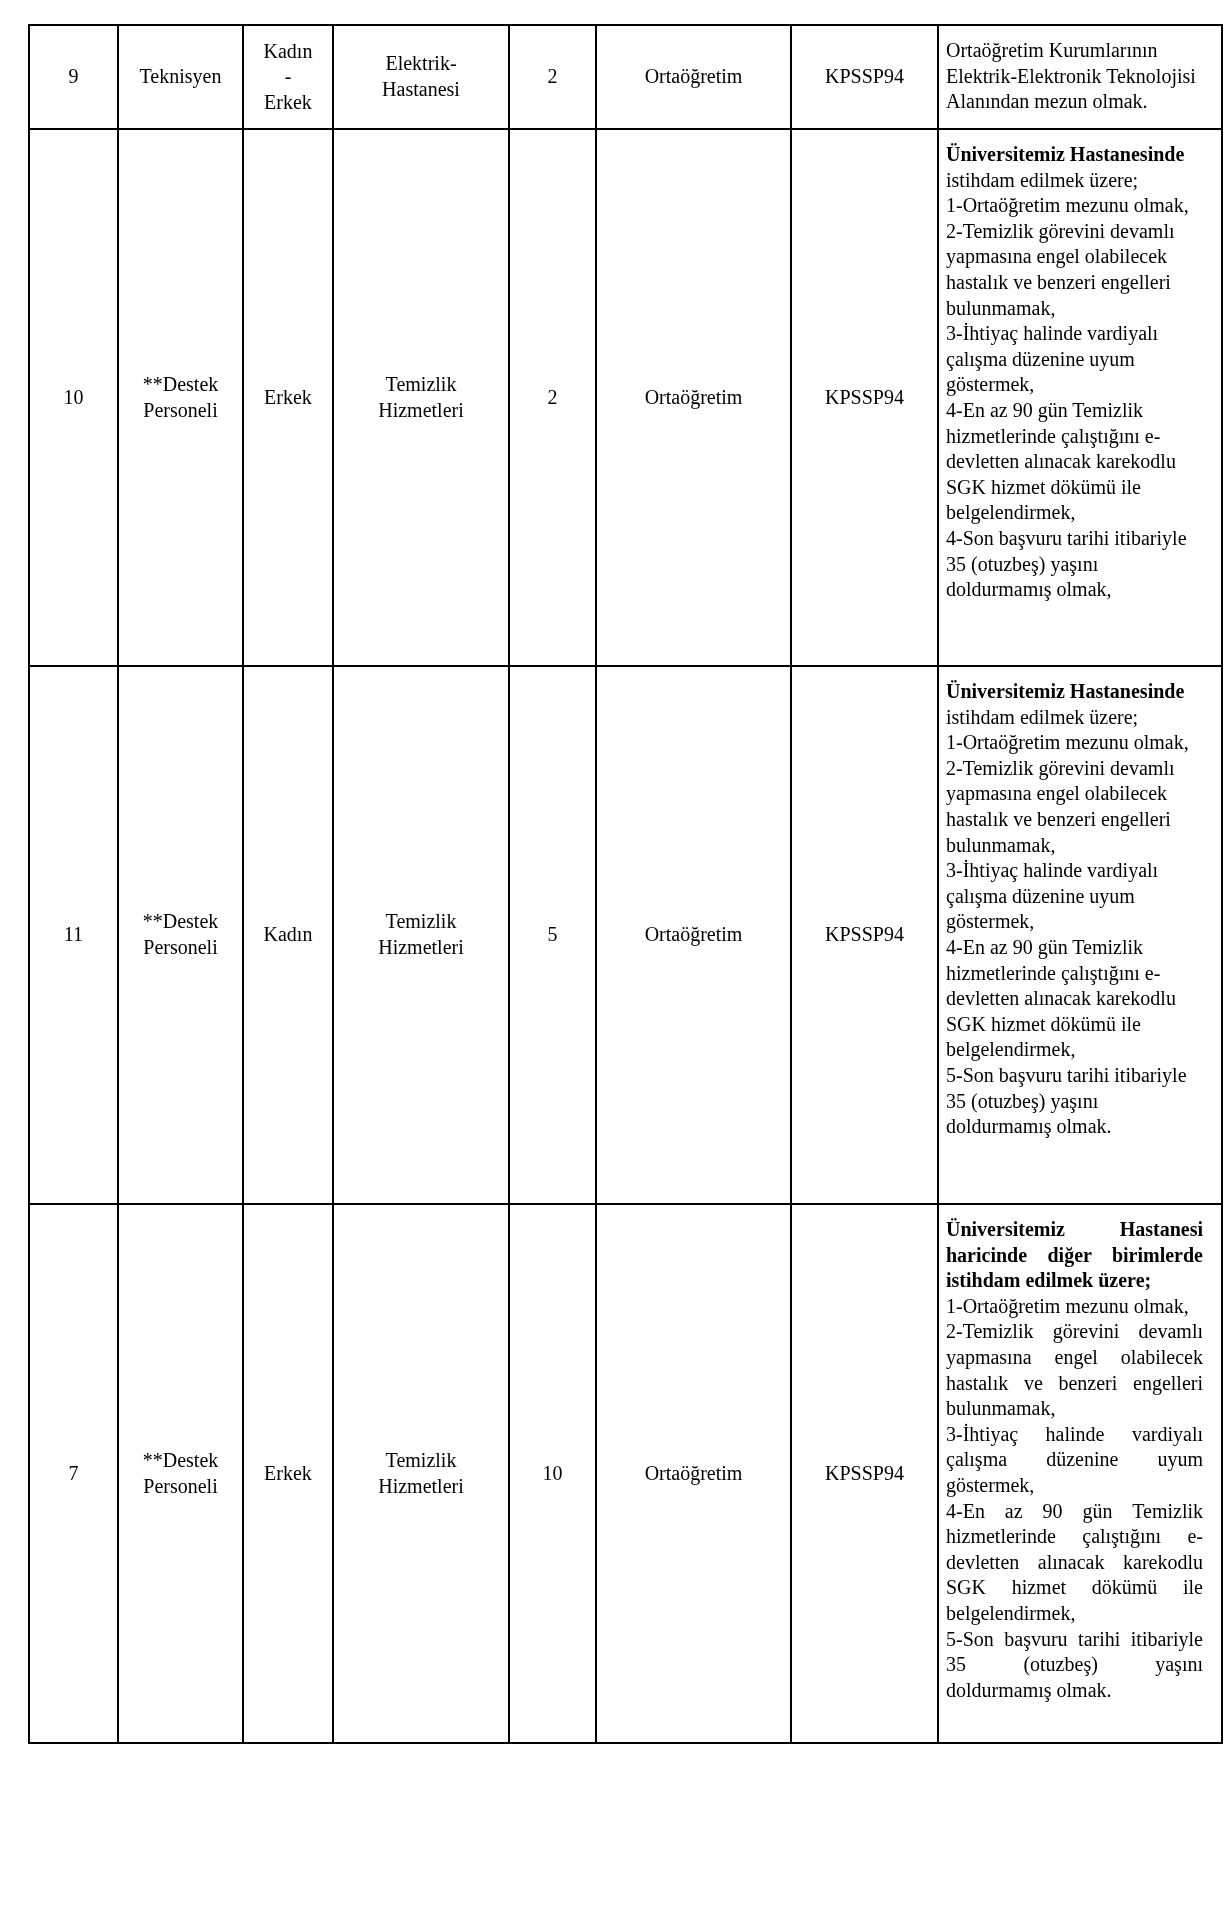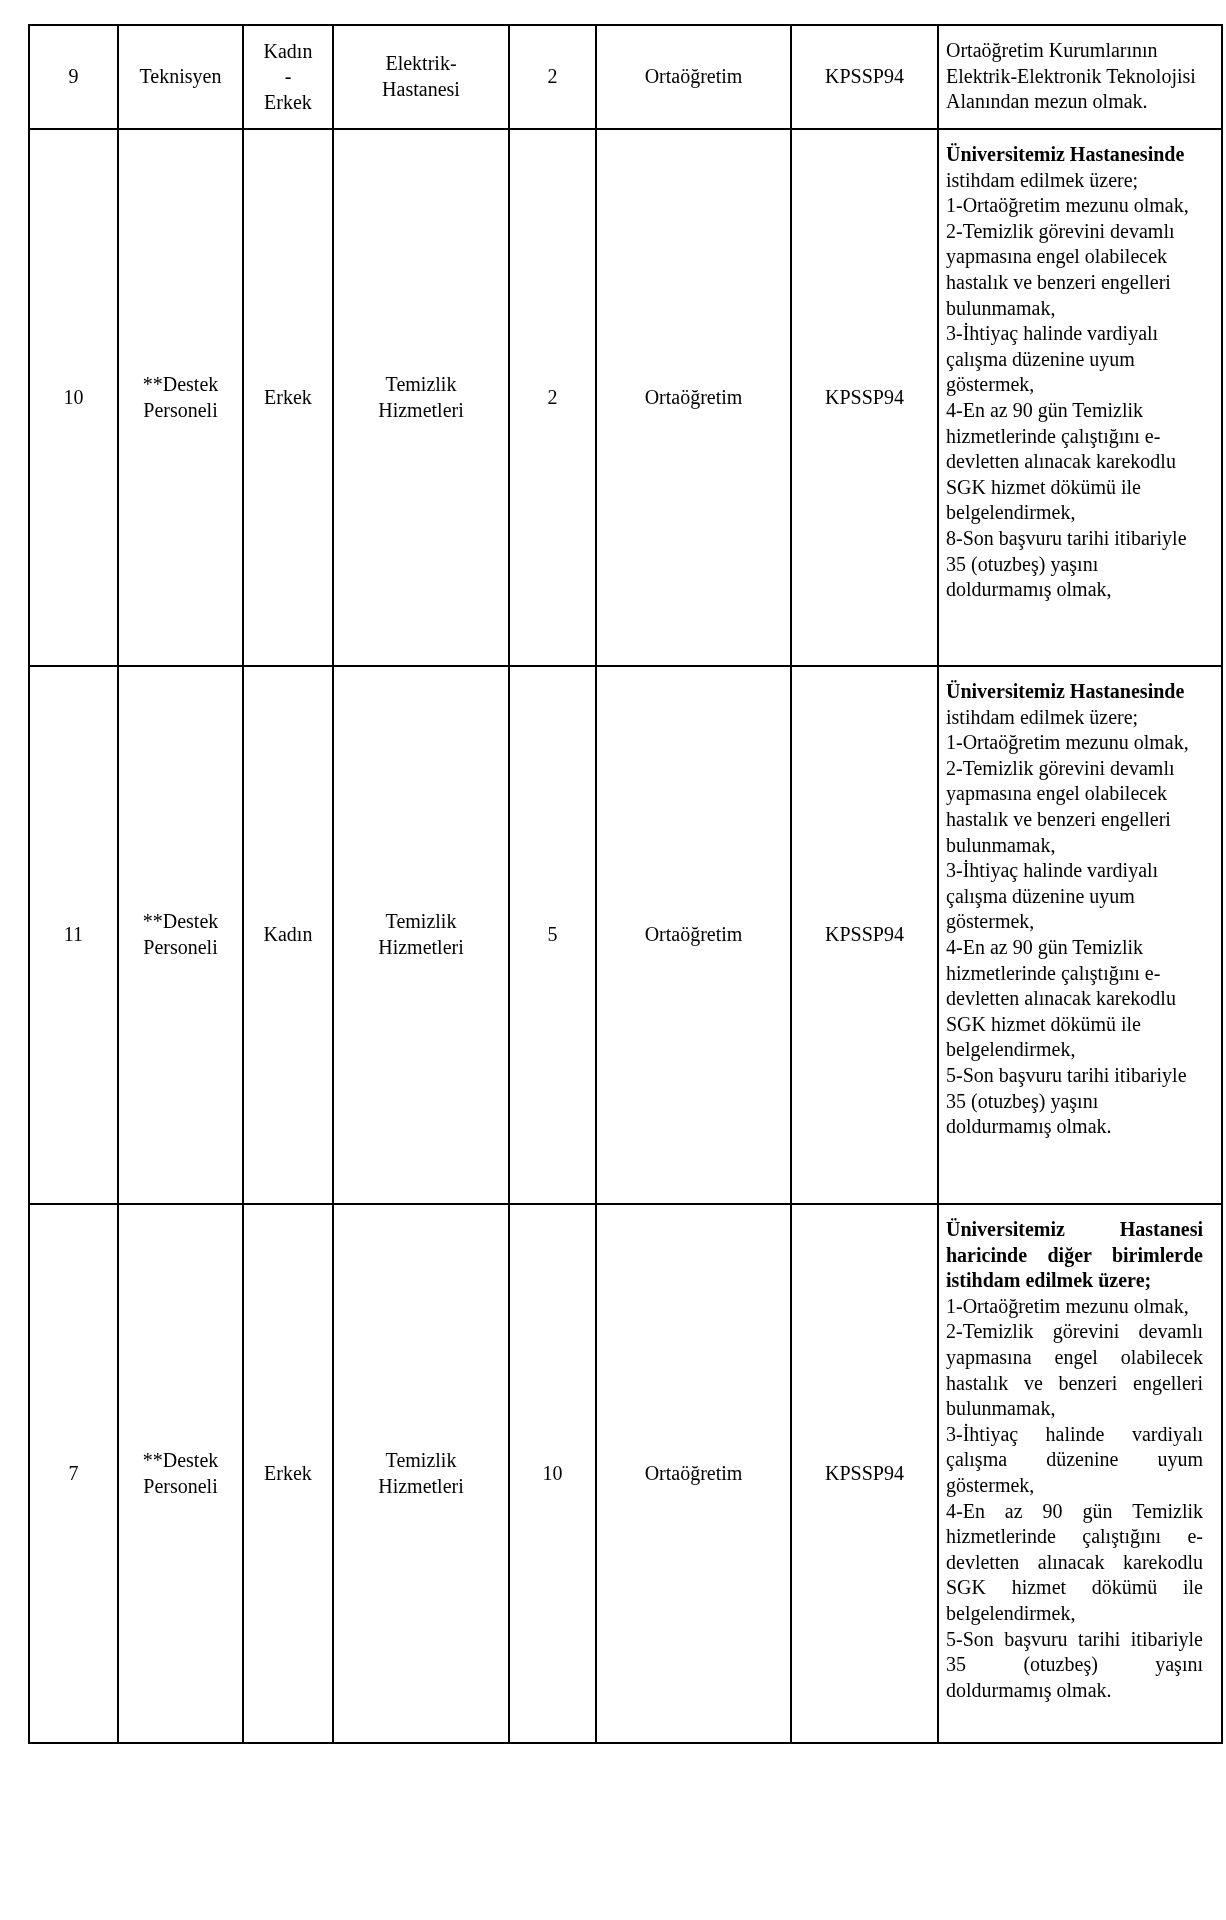--- a/index.html
+++ b/index.html
@@ -84,21 +84,21 @@
         <td><span>Temizlik</span><br><span>Hizmetleri</span></td>
         <td>2</td>
         <td>Ortaöğretim</td>
         <td>KPSSP94</td>
         <td class="req">
           <div><b>Üniversitemiz Hastanesinde</b><span> istihdam edilmek üzere;</span></div>
           <div>1-Ortaöğretim mezunu olmak,</div>
           <div>2-Temizlik görevini devamlı yapmasına engel olabilecek hastalık ve benzeri engelleri bulunmamak,</div>
           <div>3-İhtiyaç halinde vardiyalı çalışma düzenine uyum göstermek,</div>
           <div>4-En az 90 gün Temizlik hizmetlerinde çalıştığını e-devletten alınacak karekodlu SGK hizmet dökümü ile belgelendirmek,</div>
-          <div>8-Son başvuru tarihi itibariyle 35 (otuzbeş) yaşını doldurmamış olmak,</div>
+          <div>4-Son başvuru tarihi itibariyle 35 (otuzbeş) yaşını doldurmamış olmak,</div>
         </td>
       </tr>
       <tr class="r2">
         <td>11</td>
         <td>**Destek Personeli</td>
         <td><span>Kadın</span></td>
         <td><span>Temizlik</span><br><span>Hizmetleri</span></td>
         <td>5</td>
         <td>Ortaöğretim</td>
         <td>KPSSP94</td>

